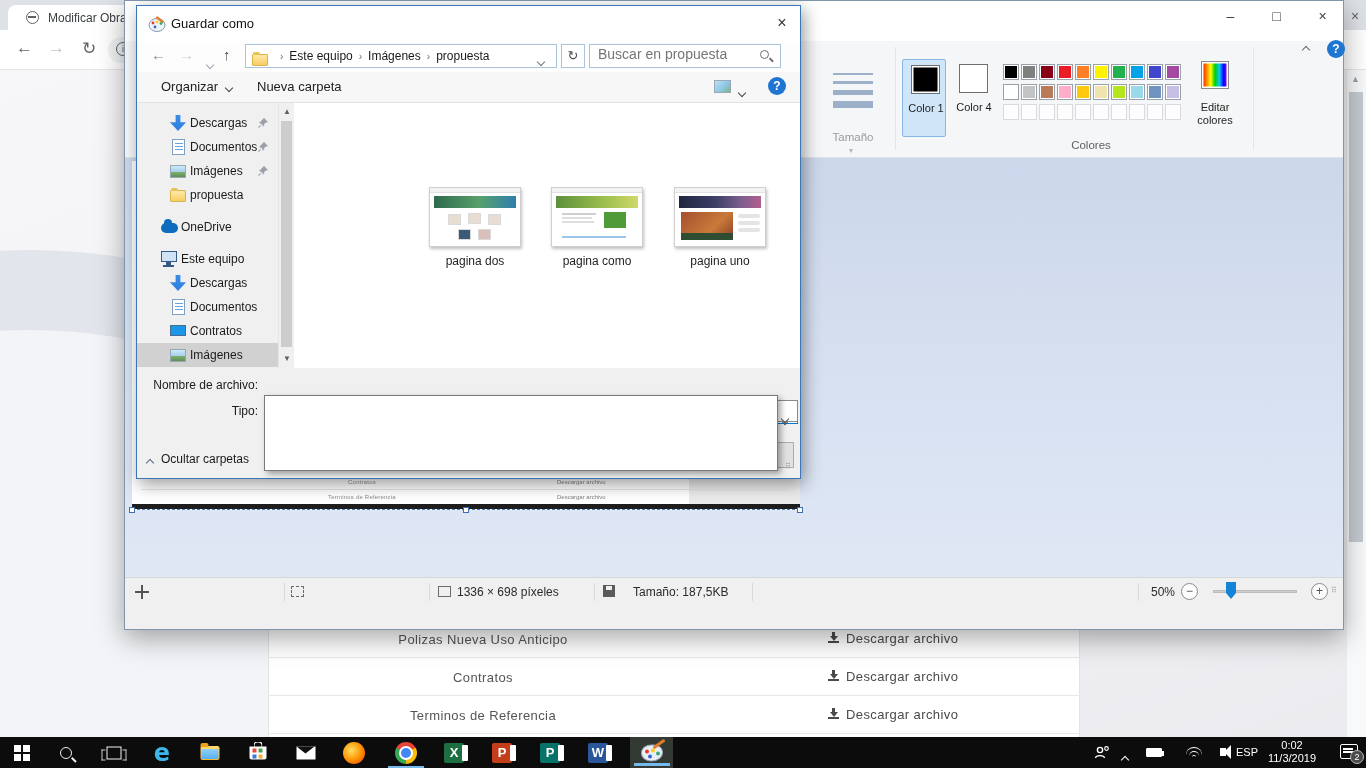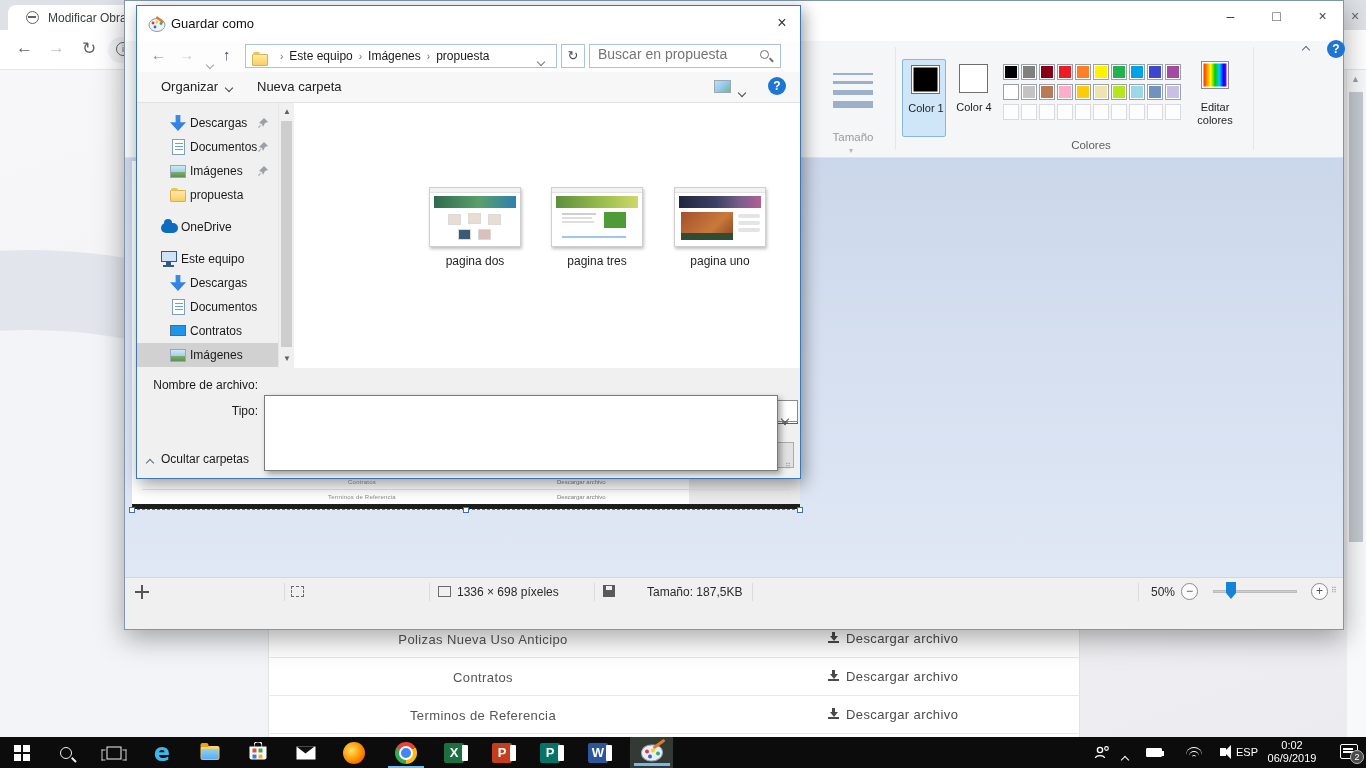--- a/index.html
+++ b/index.html
@@ -327,21 +327,21 @@
 
   <div class="abs" id="paint-statusbar">
     <span class="abs plus-ico" style="left:10px; top:7px;"></span>
     <div class="abs sb-sep" style="left:159px;"></div>
     <span class="abs box-ico" style="left:166px; top:8px; border-style:dashed;"></span>
     <div class="abs sb-sep" style="left:304px;"></div>
     <span class="abs box-ico" style="left:313px; top:8px;"></span>
     <span class="abs" style="left:332px; top:7px;">1336 × 698 píxeles</span>
     <div class="abs sb-sep" style="left:469px;"></div>
     <span class="abs disk-ico" style="left:478px; top:7px;"></span>
-    <span class="abs" style="left:522px; top:7px;">Tamaño: 187,5KB</span>
+    <span class="abs" style="left:508px; top:7px;">Tamaño: 187,5KB</span>
     <div class="abs sb-sep" style="left:627px;"></div>
     <div class="abs sb-sep" style="left:1013px;"></div>
     <span class="abs" style="left:1026px; top:7px;">50%</span>
     <span class="abs zoom-btn" style="left:1056px; top:5px;">−</span>
     <div class="abs" id="zoom-track"></div>
     <div class="abs" id="zoom-thumb"></div>
     <span class="abs zoom-btn" style="left:1186px; top:5px;">+</span>
     <span class="abs" id="paint-grip">⠿</span>
   </div>
 </div>
@@ -475,21 +475,21 @@
     <div class="file-item" style="left:248px;">
       <div class="thumb">
         <div class="bar"></div>
         <div class="t-head" style="background:linear-gradient(90deg,#5d8f3c,#9ec04e 60%,#cfd86a);"></div>
         <span style="position:absolute; left:10px; top:25px; width:34px; height:2px; background:#cfcfcf;"></span>
         <span style="position:absolute; left:10px; top:29px; width:30px; height:2px; background:#dedede;"></span>
         <span style="position:absolute; left:10px; top:33px; width:32px; height:2px; background:#dedede;"></span>
         <span style="position:absolute; left:52px; top:24px; width:22px; height:16px; background:#4e9b37;"></span>
         <span style="position:absolute; left:10px; top:48px; width:64px; height:2px; background:#9ec6e8;"></span>
       </div>
-      <div class="file-name">pagina tres</div>
+      <div class="file-name">pagina como</div>
     </div>
     <div class="file-item" style="left:371px;">
       <div class="thumb">
         <div class="bar"></div>
         <div class="t-head" style="background:linear-gradient(90deg,#20263f 0%,#3d3f66 45%,#7a5f8e 75%,#b35e8e);"></div>
         <span style="position:absolute; left:6px; top:24px; width:52px; height:28px; background:linear-gradient(135deg,#a4502e,#c97a3a 60%,#8a3f24);"></span>
         <span style="position:absolute; left:6px; top:45px; width:52px; height:7px; background:#2e4d33;"></span>
         <span style="position:absolute; left:63px; top:26px; width:22px; height:4px; background:#e4e4e4; border-radius:2px;"></span>
         <span style="position:absolute; left:63px; top:33px; width:22px; height:4px; background:#e4e4e4; border-radius:2px;"></span>
         <span style="position:absolute; left:63px; top:40px; width:22px; height:4px; background:#e4e4e4; border-radius:2px;"></span>
@@ -593,21 +593,21 @@
     <span class="tray-item batt" style="right:204px; top:11px;"></span>
     <span class="tray-item wifi" style="right:172px; top:10px;">
       <span style="left:-8px; top:0; width:16px; height:16px;"></span>
       <span style="left:-5px; top:4px; width:10px; height:10px;"></span>
       <span style="left:-2px; top:8px; width:4px; height:4px;"></span>
     </span>
     <span class="tray-item spk" style="right:140px; top:11px;"></span>
     <span class="tray-item" style="right:108px; top:9px; font-size:11px;">ESP</span>
     <span class="tray-item" id="tray-clock">
       <span>0:02</span><br>
-      <span>06/9/2019</span>
+      <span>11/3/2019</span>
     </span>
     <span class="tray-item" id="notif">
         <i style="top:3px;"></i>
         <i style="top:6px;"></i>
       </span>
     <span id="notif-badge">2</span>
   </div>
 </div>
 
 </body></html>

